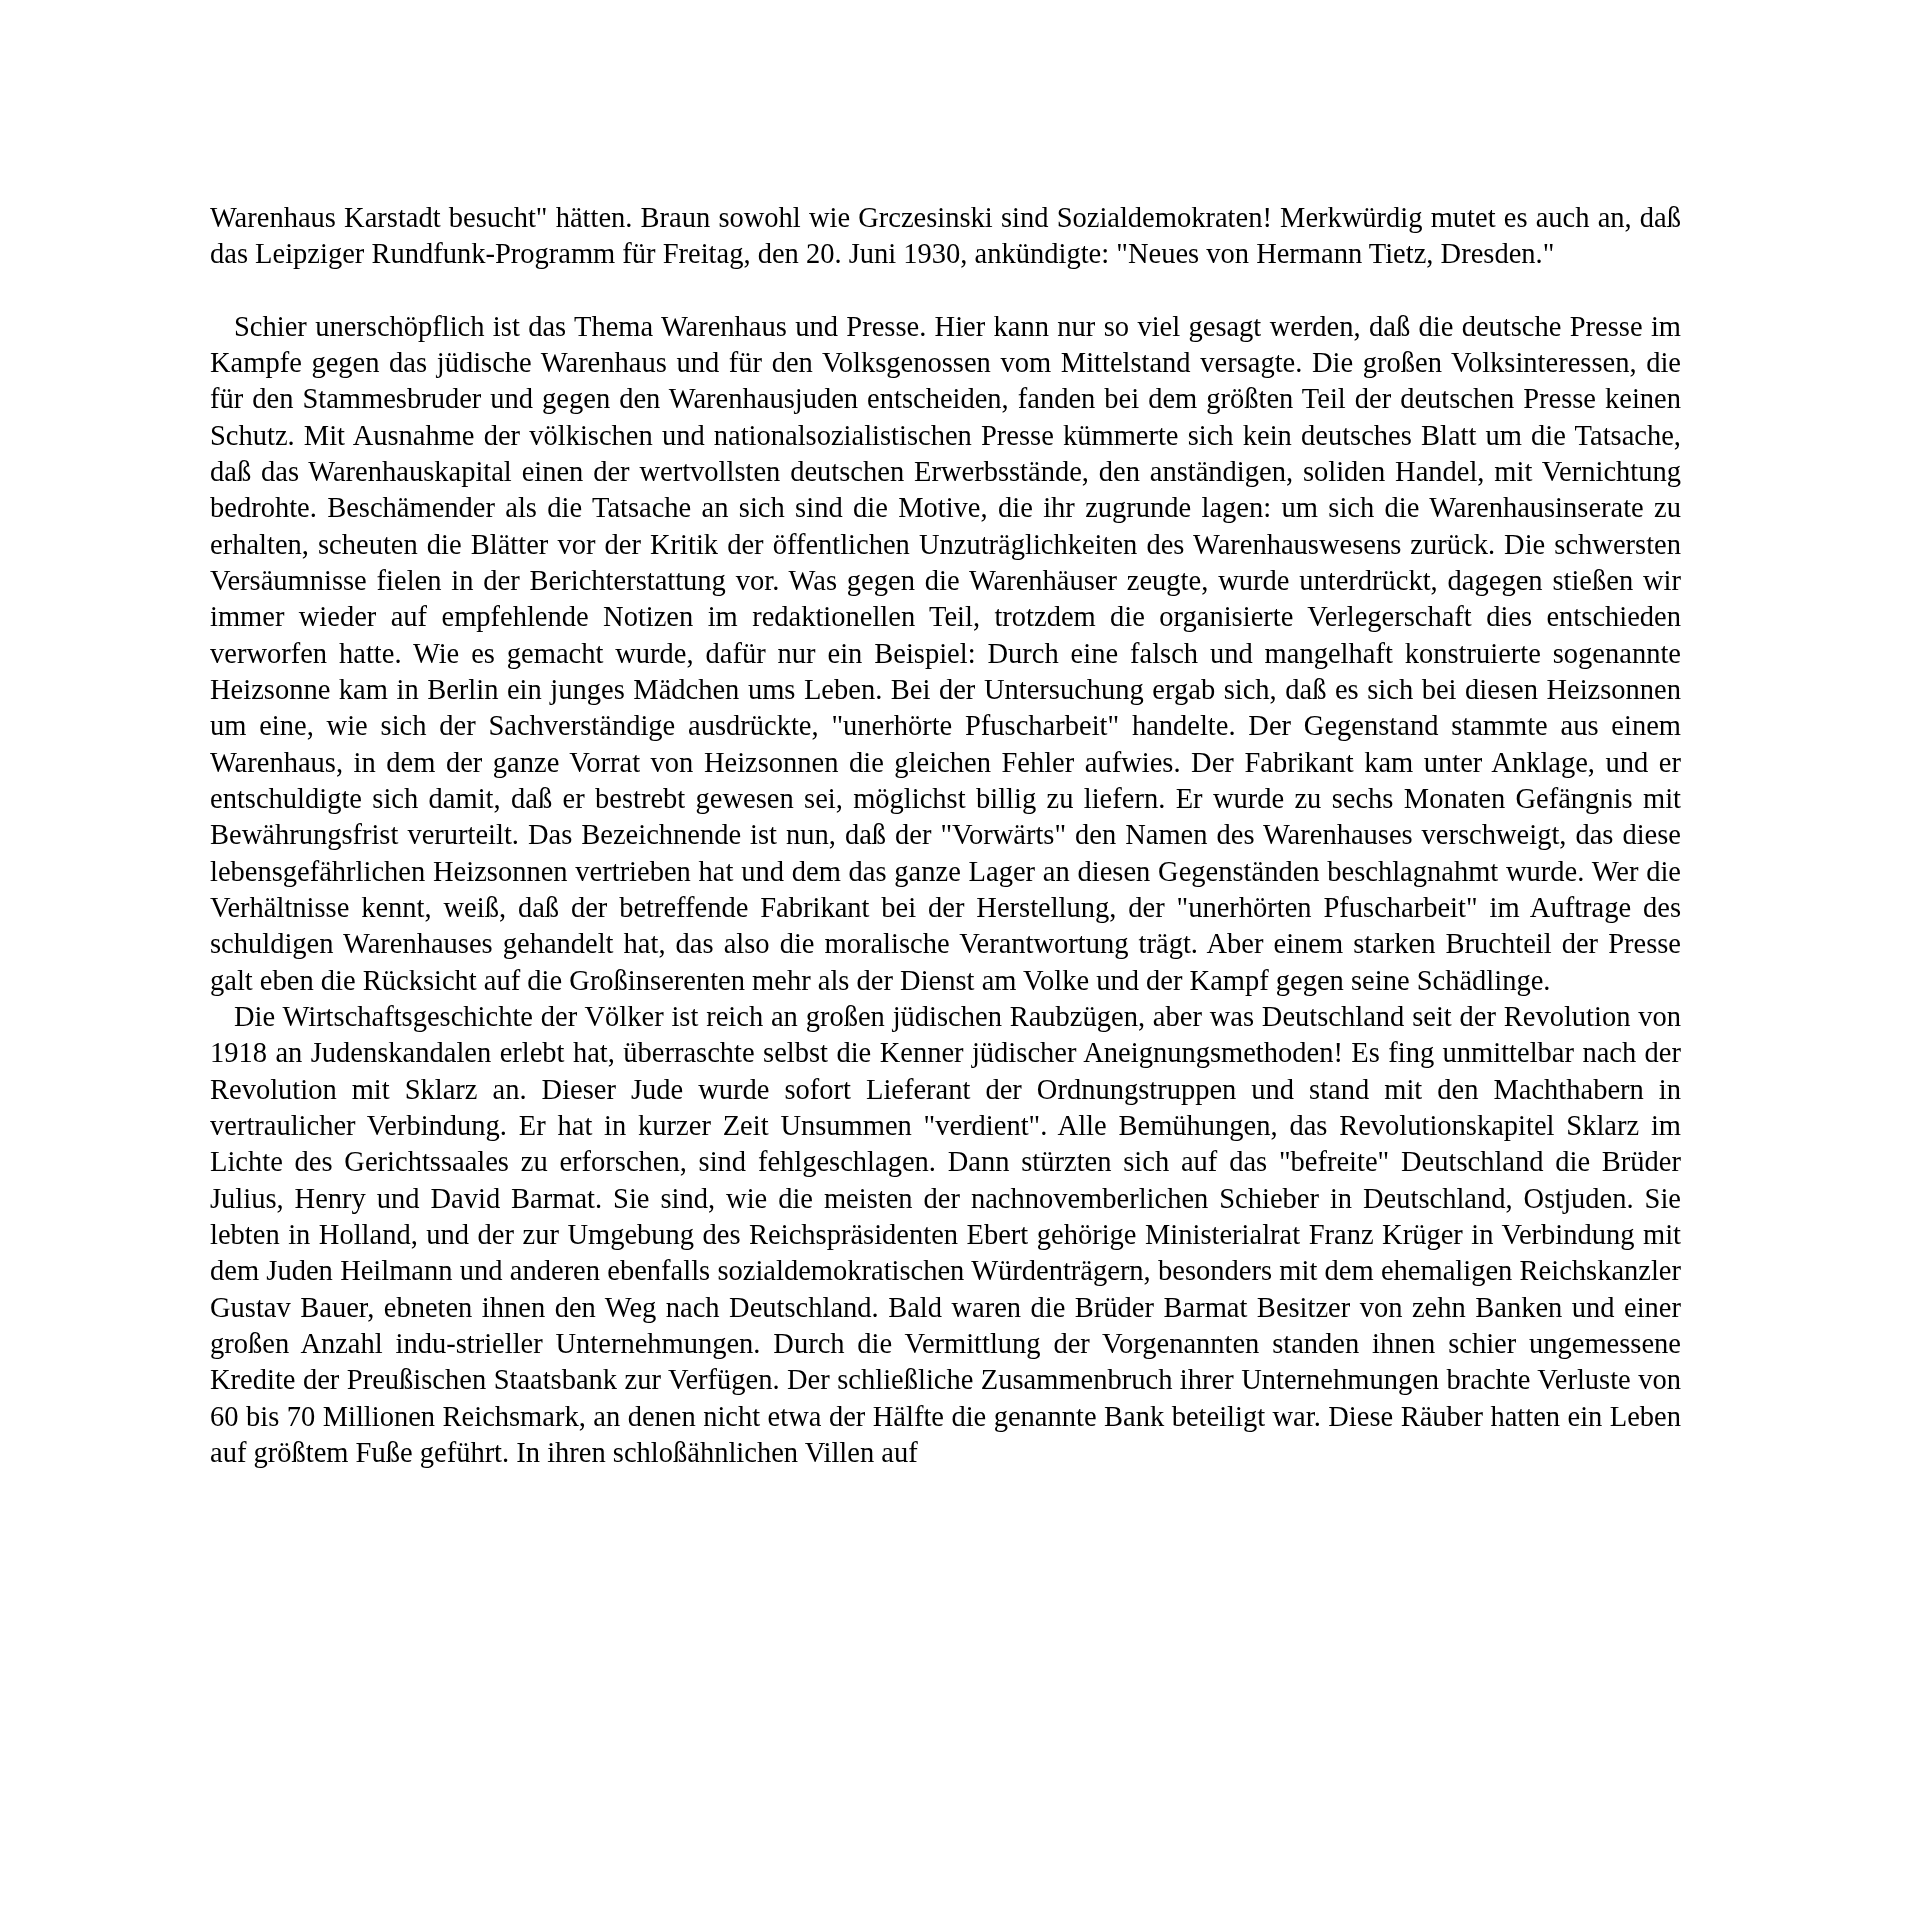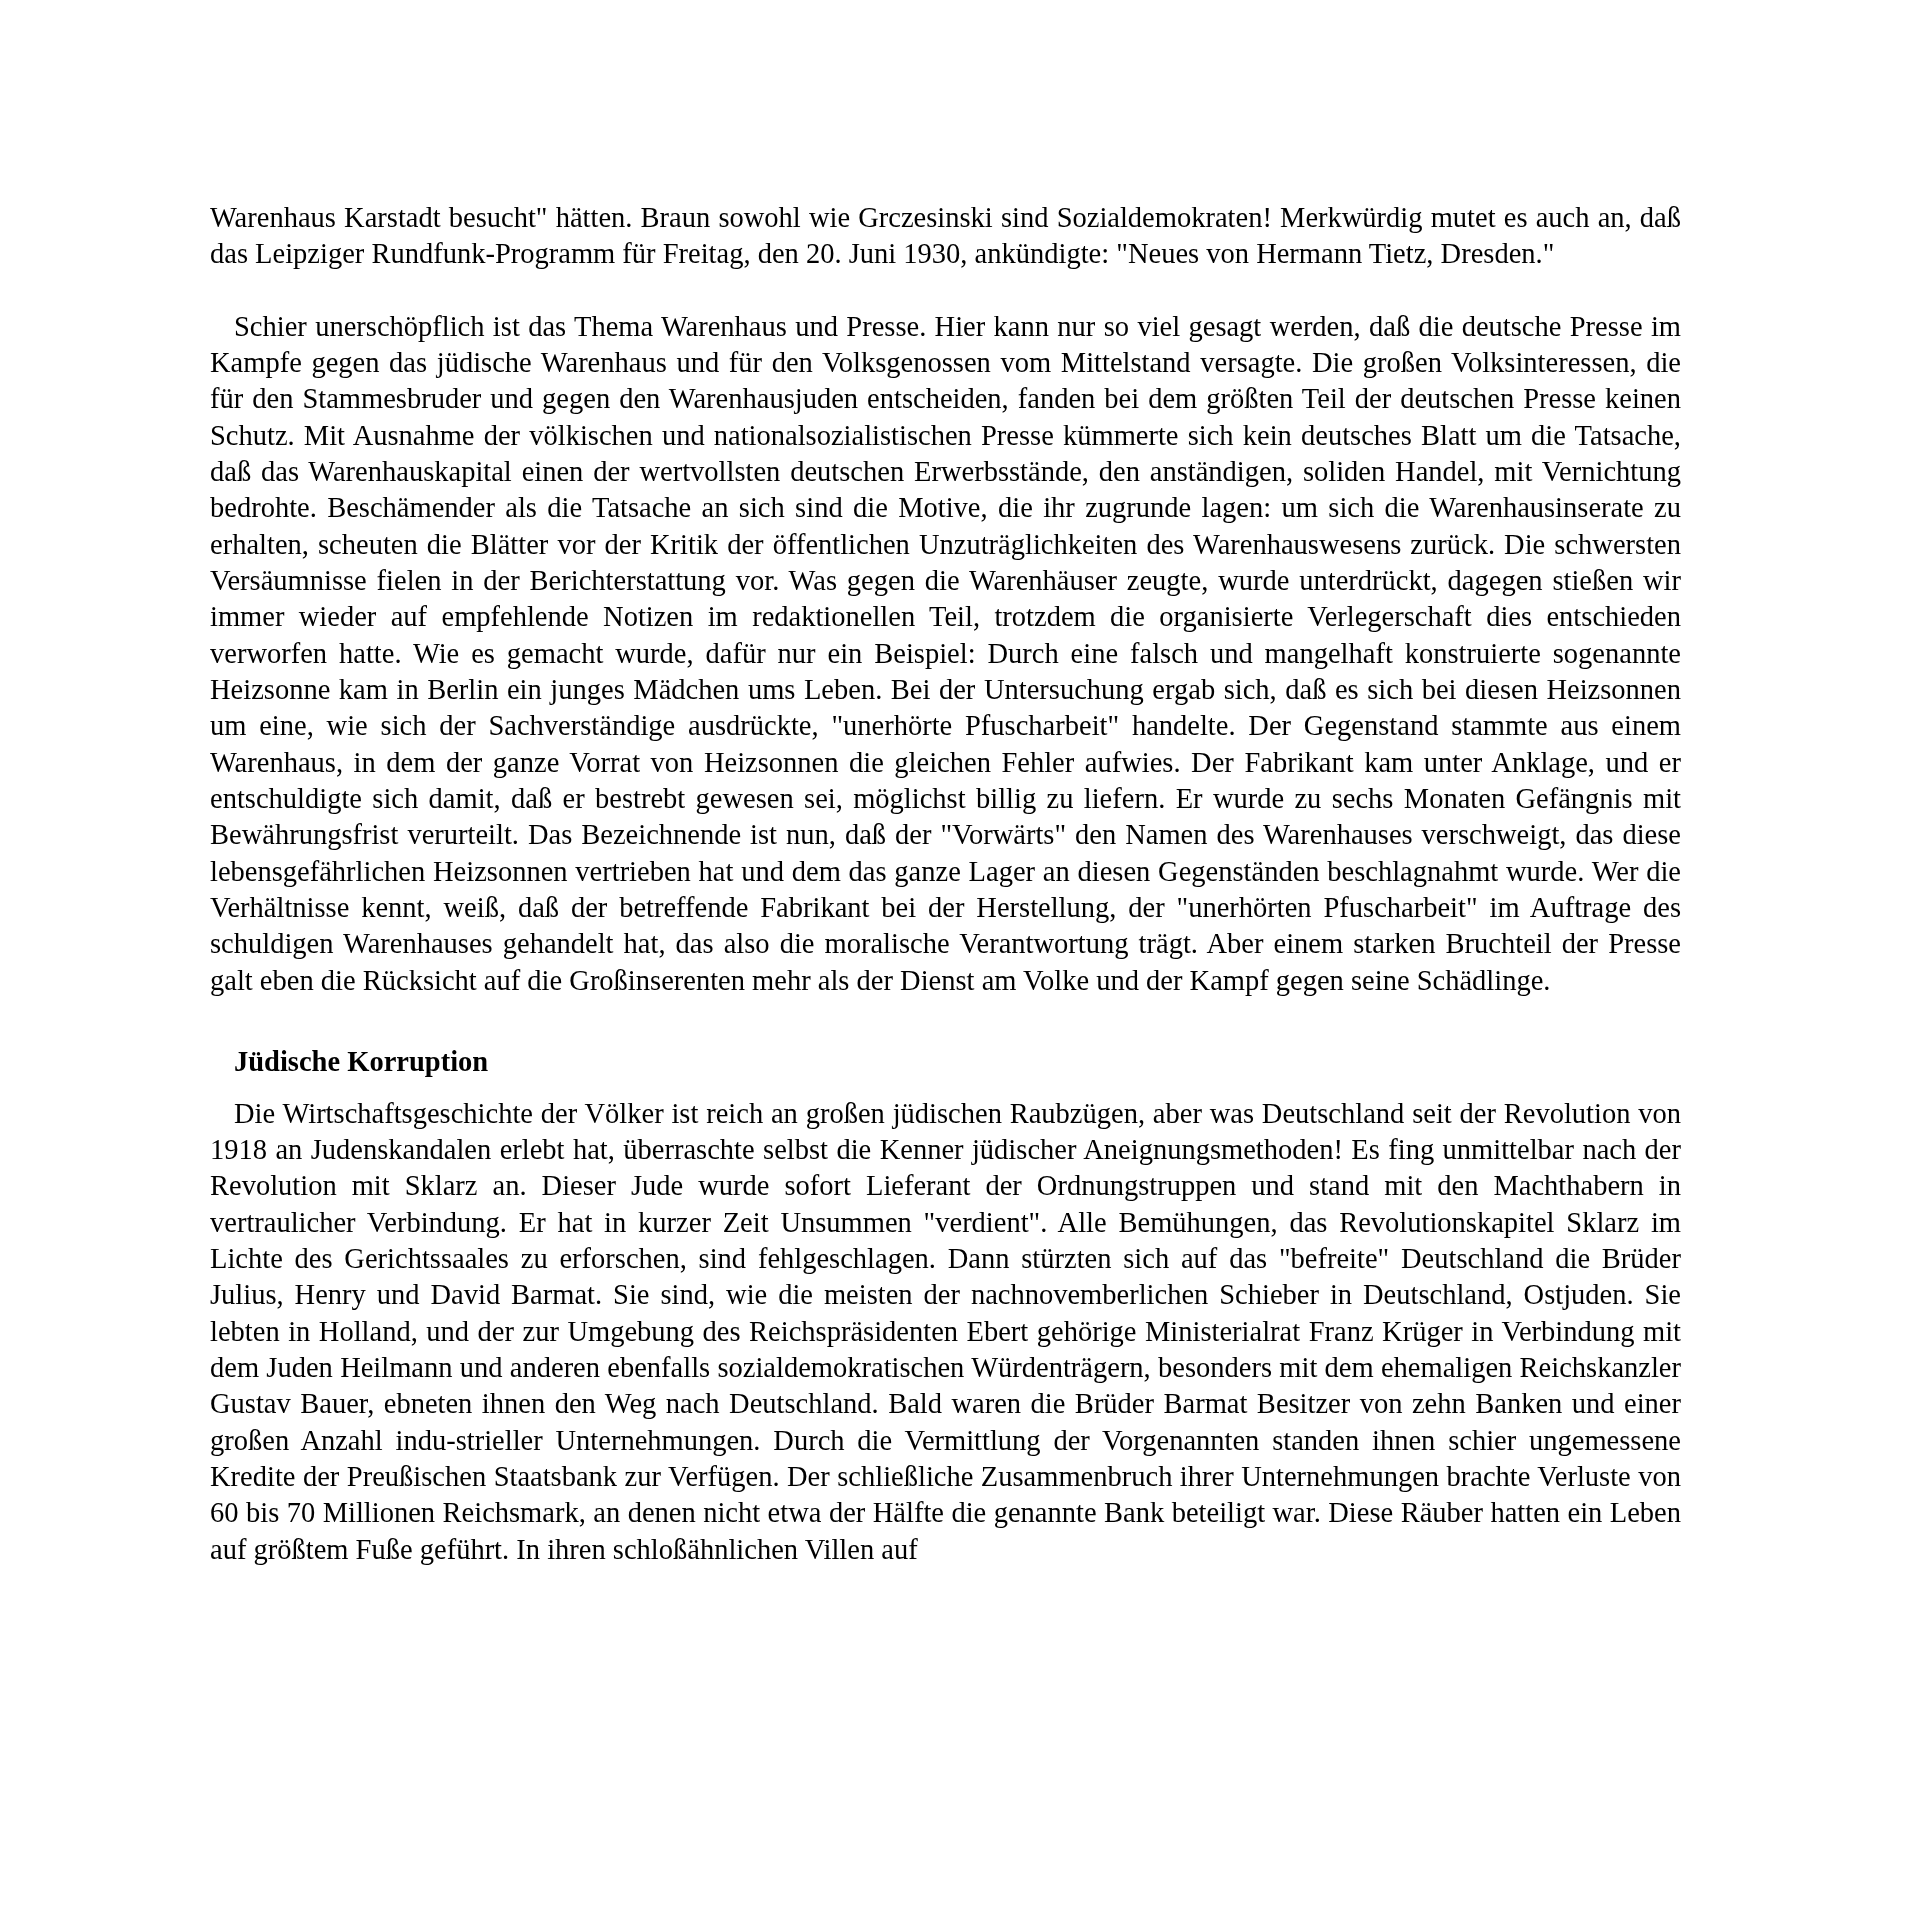--- a/index.html
+++ b/index.html
@@ -60,20 +60,19 @@
 <body>
 
 <div class="page">
 
   <div class="text-block">
 
     <p class="para first">Warenhaus Karstadt besucht" hätten. Braun sowohl wie Grczesinski sind Sozialdemokraten! Merkwürdig mutet es auch an, daß das Leipziger Rundfunk-Programm für Freitag, den 20. Juni 1930, ankündigte: "Neues von Hermann Tietz, Dresden."</p>
 
     <p class="para indent body-long">Schier unerschöpflich ist das Thema Warenhaus und Presse. Hier kann nur so viel gesagt werden, daß die deutsche Presse im Kampfe gegen das jüdische Warenhaus und für den Volksgenossen vom Mittelstand versagte. Die großen Volksinteressen, die für den Stammesbruder und gegen den Warenhausjuden entscheiden, fanden bei dem größten Teil der deutschen Presse keinen Schutz. Mit Ausnahme der völkischen und nationalsozialistischen Presse kümmerte sich kein deutsches Blatt um die Tatsache, daß das Warenhauskapital einen der wertvollsten deutschen Erwerbsstände, den anständigen, soliden Handel, mit Vernichtung bedrohte. Beschämender als die Tatsache an sich sind die Motive, die ihr zugrunde lagen: um sich die Warenhausinserate zu erhalten, scheuten die Blätter vor der Kritik der öffentlichen Unzuträglichkeiten des Warenhauswesens zurück. Die schwersten Versäumnisse fielen in der Berichterstattung vor. Was gegen die Warenhäuser zeugte, wurde unterdrückt, dagegen stießen wir immer wieder auf empfehlende Notizen im redaktionellen Teil, trotzdem die organisierte Verlegerschaft dies entschieden verworfen hatte. Wie es gemacht wurde, dafür nur ein Beispiel: Durch eine falsch und mangelhaft konstruierte sogenannte Heizsonne kam in Berlin ein junges Mädchen ums Leben. Bei der Untersuchung ergab sich, daß es sich bei diesen Heizsonnen um eine, wie sich der Sachverständige ausdrückte, "unerhörte Pfuscharbeit" handelte. Der Gegenstand stammte aus einem Warenhaus, in dem der ganze Vorrat von Heizsonnen die gleichen Fehler aufwies. Der Fabrikant kam unter Anklage, und er entschuldigte sich damit, daß er bestrebt gewesen sei, möglichst billig zu liefern. Er wurde zu sechs Monaten Gefängnis mit Bewährungsfrist verurteilt. Das Bezeichnende ist nun, daß der "Vorwärts" den Namen des Warenhauses verschweigt, das diese lebensgefährlichen Heizsonnen vertrieben hat und dem das ganze Lager an diesen Gegenständen beschlagnahmt wurde. Wer die Verhältnisse kennt, weiß, daß der betreffende Fabrikant bei der Herstellung, der "unerhörten Pfuscharbeit" im Auftrage des schuldigen Warenhauses gehandelt hat, das also die moralische Verantwortung trägt. Aber einem starken Bruchteil der Presse galt eben die Rücksicht auf die Großinserenten mehr als der Dienst am Volke und der Kampf gegen seine Schädlinge.</p>
 
-    <h2 class="section-heading">Jüdische Korruption</h2>
 
     <p class="para indent">Die Wirtschaftsgeschichte der Völker ist reich an großen jüdischen Raubzügen, aber was Deutschland seit der Revolution von 1918 an Judenskandalen erlebt hat, überraschte selbst die Kenner jüdischer Aneignungsmethoden! Es fing unmittelbar nach der Revolution mit Sklarz an. Dieser Jude wurde sofort Lieferant der Ordnungstruppen und stand mit den Machthabern in vertraulicher Verbindung. Er hat in kurzer Zeit Unsummen "verdient". Alle Bemühungen, das Revolutionskapitel Sklarz im Lichte des Gerichtssaales zu erforschen, sind fehlgeschlagen. Dann stürzten sich auf das "befreite" Deutschland die Brüder Julius, Henry und David Barmat. Sie sind, wie die meisten der nachnovemberlichen Schieber in Deutschland, Ostjuden. Sie lebten in Holland, und der zur Umgebung des Reichspräsidenten Ebert gehörige Ministerialrat Franz Krüger in Verbindung mit dem Juden Heilmann und anderen ebenfalls sozialdemokratischen Würdenträgern, besonders mit dem ehemaligen Reichskanzler Gustav Bauer, ebneten ihnen den Weg nach Deutschland. Bald waren die Brüder Barmat Besitzer von zehn Banken und einer großen Anzahl indu-strieller Unternehmungen. Durch die Vermittlung der Vorgenannten standen ihnen schier ungemessene Kredite der Preußischen Staatsbank zur Verfügen. Der schließliche Zusammenbruch ihrer Unternehmungen brachte Verluste von 60 bis 70 Millionen Reichsmark, an denen nicht etwa der Hälfte die genannte Bank beteiligt war. Diese Räuber hatten ein Leben auf größtem Fuße geführt. In ihren schloßähnlichen Villen auf</p>
 
   </div>
 
 </div>
 
 
 </body></html>

